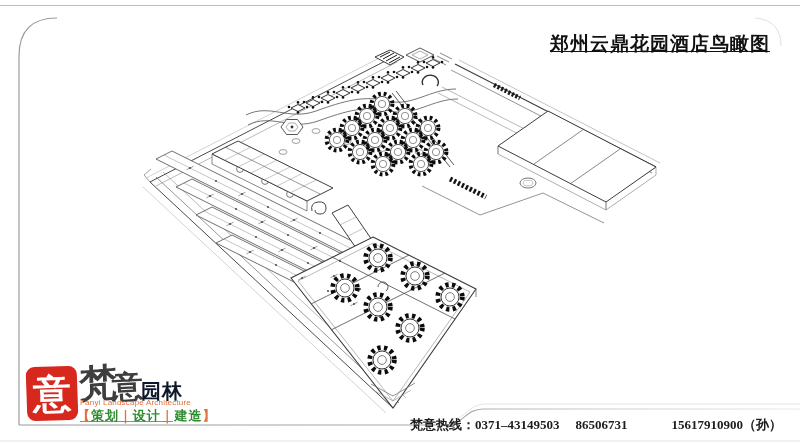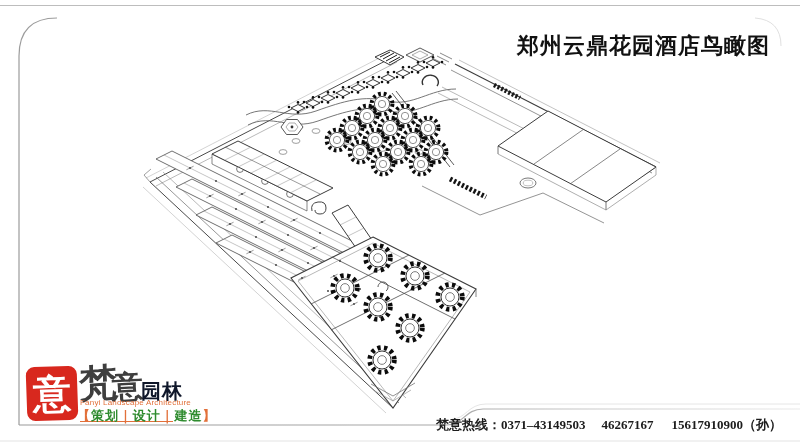--- a/index.html
+++ b/index.html
@@ -5,31 +5,31 @@
   html,body{margin:0;padding:0;}
   body{
     width:800px;height:446px;position:relative;overflow:hidden;
     background:#ffffff;font-family:"Liberation Sans",sans-serif;
   }
   
   #frame-svg,#plan{position:absolute;left:0;top:0;}
   #plan{left:120px;top:45px;}
   .page-title{
     position:absolute;top:31px;right:30px;
-    font-size:22px;font-weight:bold;color:#111;
-    letter-spacing:1px;white-space:nowrap;
+    font-size:19px;font-weight:bold;color:#111;
+    letter-spacing:1px;white-space:nowrap;text-decoration:underline;
   }
   
   .hotline{
     position:absolute;top:416px;right:18px;white-space:nowrap;
     font-family:"Liberation Serif",serif;font-weight:bold;
     font-size:13px;color:#1c1c1c;
   }
   .hotline .ph2{margin-left:16px;}
-  .hotline .ph3{margin-left:18px;font-family:Liberation Serif, serif;}
+  .hotline .ph3{margin-left:44px;font-family:Liberation Serif, serif;}
   
   .logo{position:absolute;left:0;top:0;width:230px;height:446px;pointer-events:none;}
   .seal{
     position:absolute;left:28px;top:368px;width:48px;height:51px;
     background:#d8281e;border-radius:7px;
     display:flex;align-items:center;justify-content:center;
     transform:rotate(-2deg);
     box-shadow:0 0 0 1.5px #d8281e;
   }
   .seal span{
@@ -323,14 +323,14 @@
   <div class="brand-cn-1">梵</div>
   <div class="brand-cn-2">意</div>
   <div class="brand-cn-suffix">园林</div>
   <div class="brand-en">Fanyi Landscape Architecture</div>
   <div class="tagline">
     <span class="orange">【</span><span class="green">策划</span><span class="orange">｜</span><span class="green">设计</span><span class="orange">｜</span><span class="green">建造</span><span class="orange">】</span>
   </div>
 </div>
 
 <div class="hotline">
-  <span>梵意热线：</span><span class="ph1">0371–43149503</span><span class="ph2">46267167</span><span class="ph3">15617910900</span><span>（孙）</span>
+  <span>梵意热线：</span><span class="ph1">0371–43149503</span><span class="ph2">86506731</span><span class="ph3">15617910900</span><span>（孙）</span>
 </div>
 
 </body></html>

